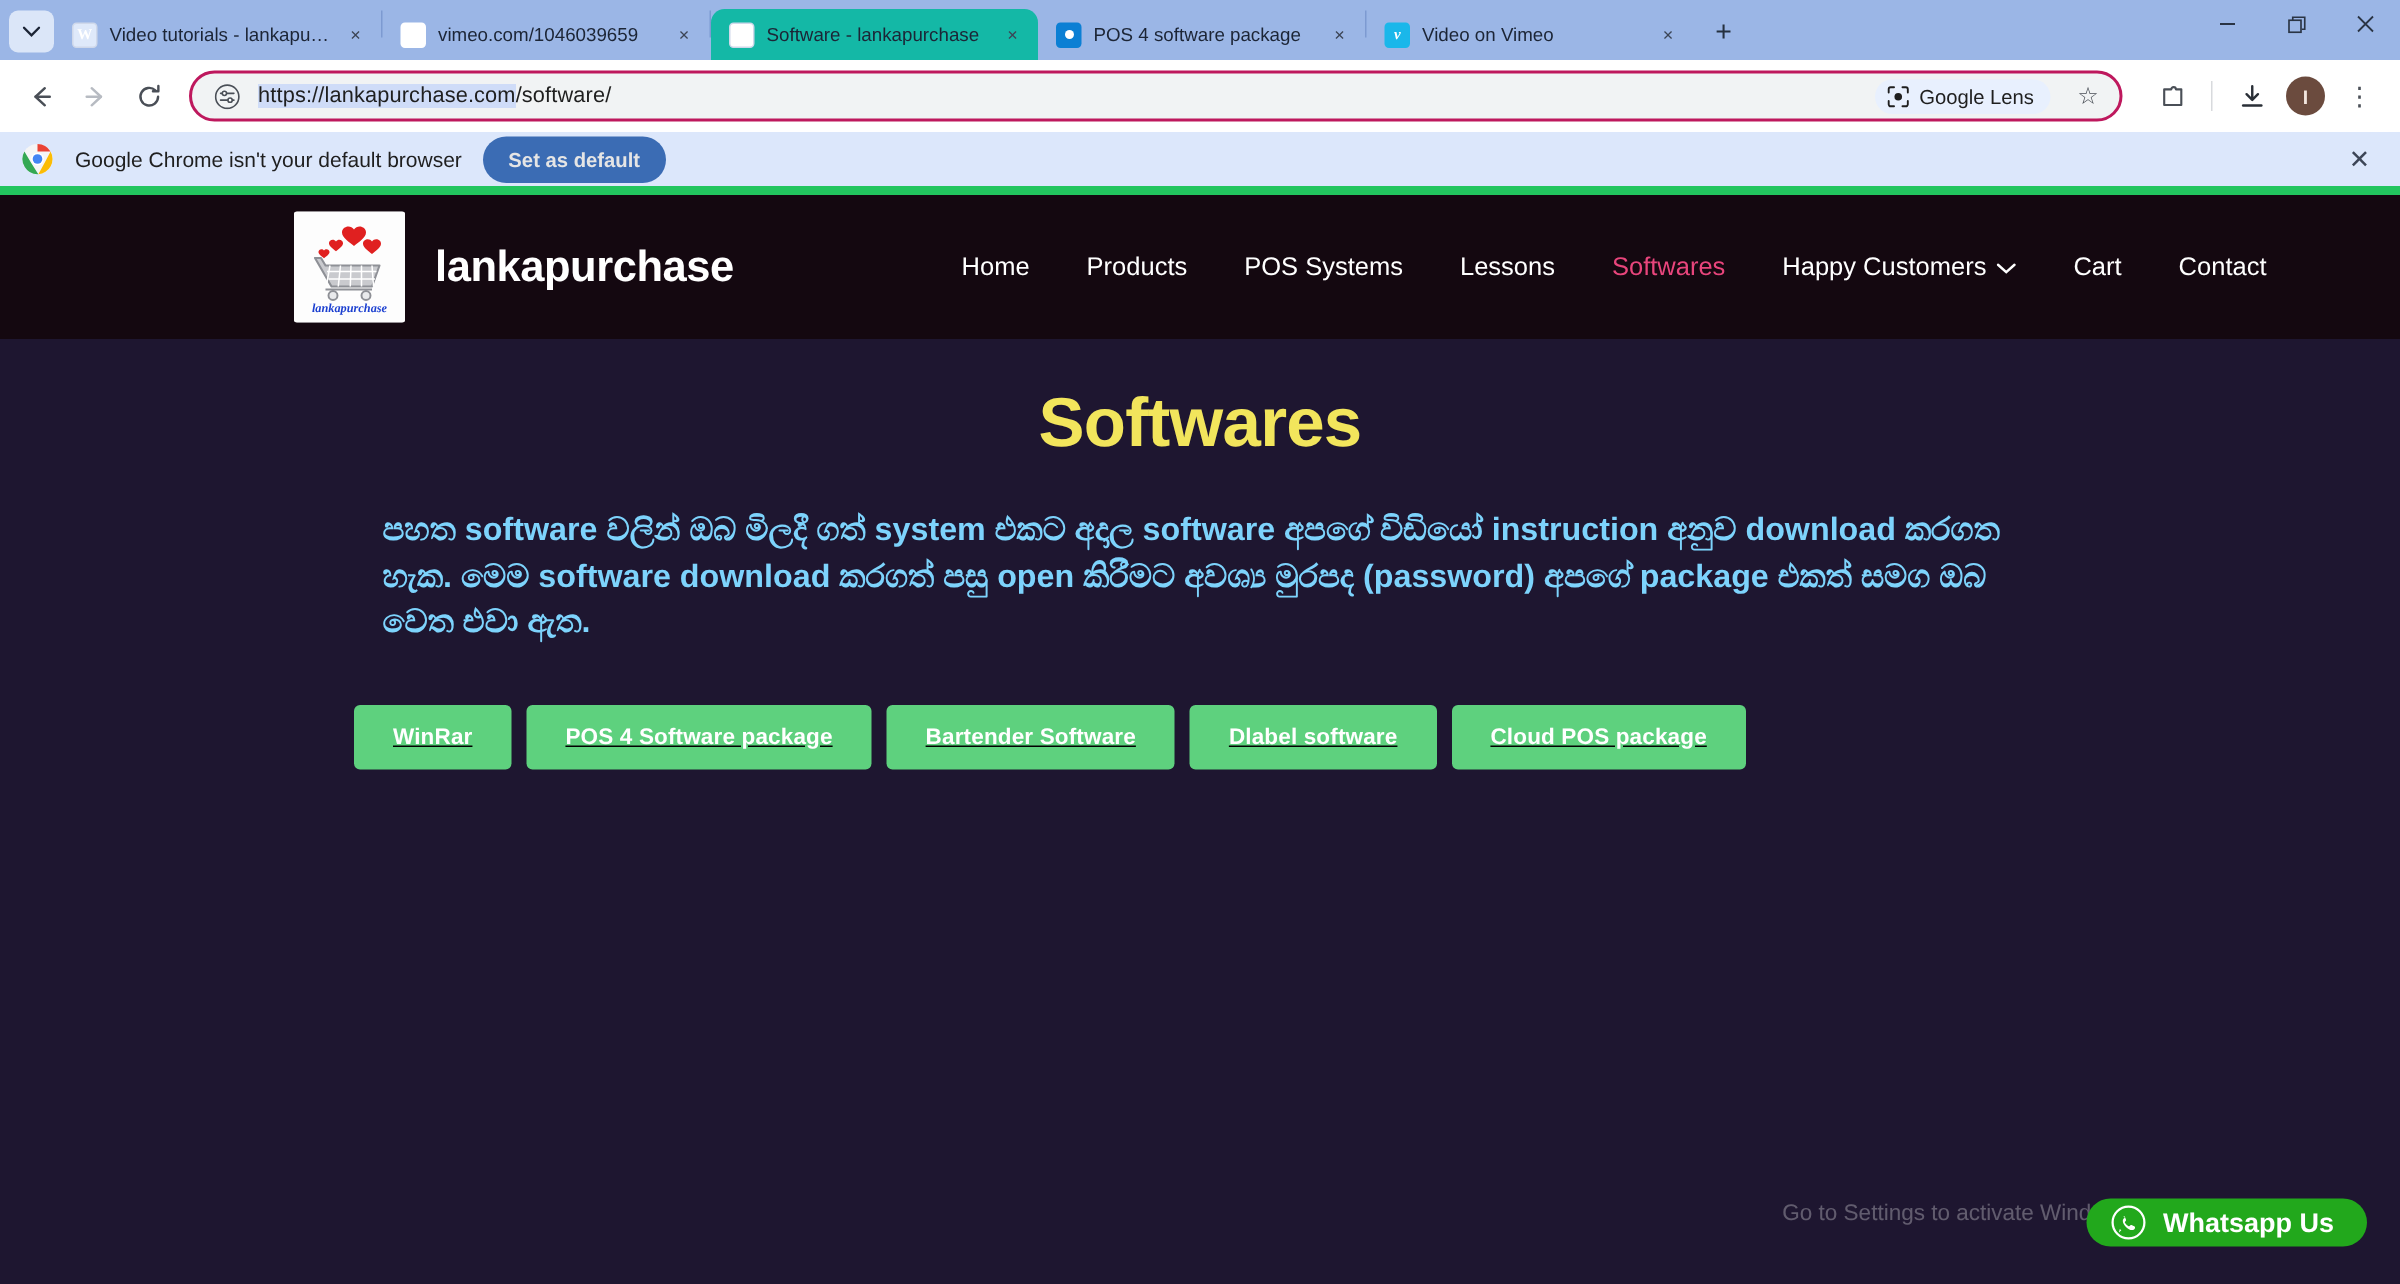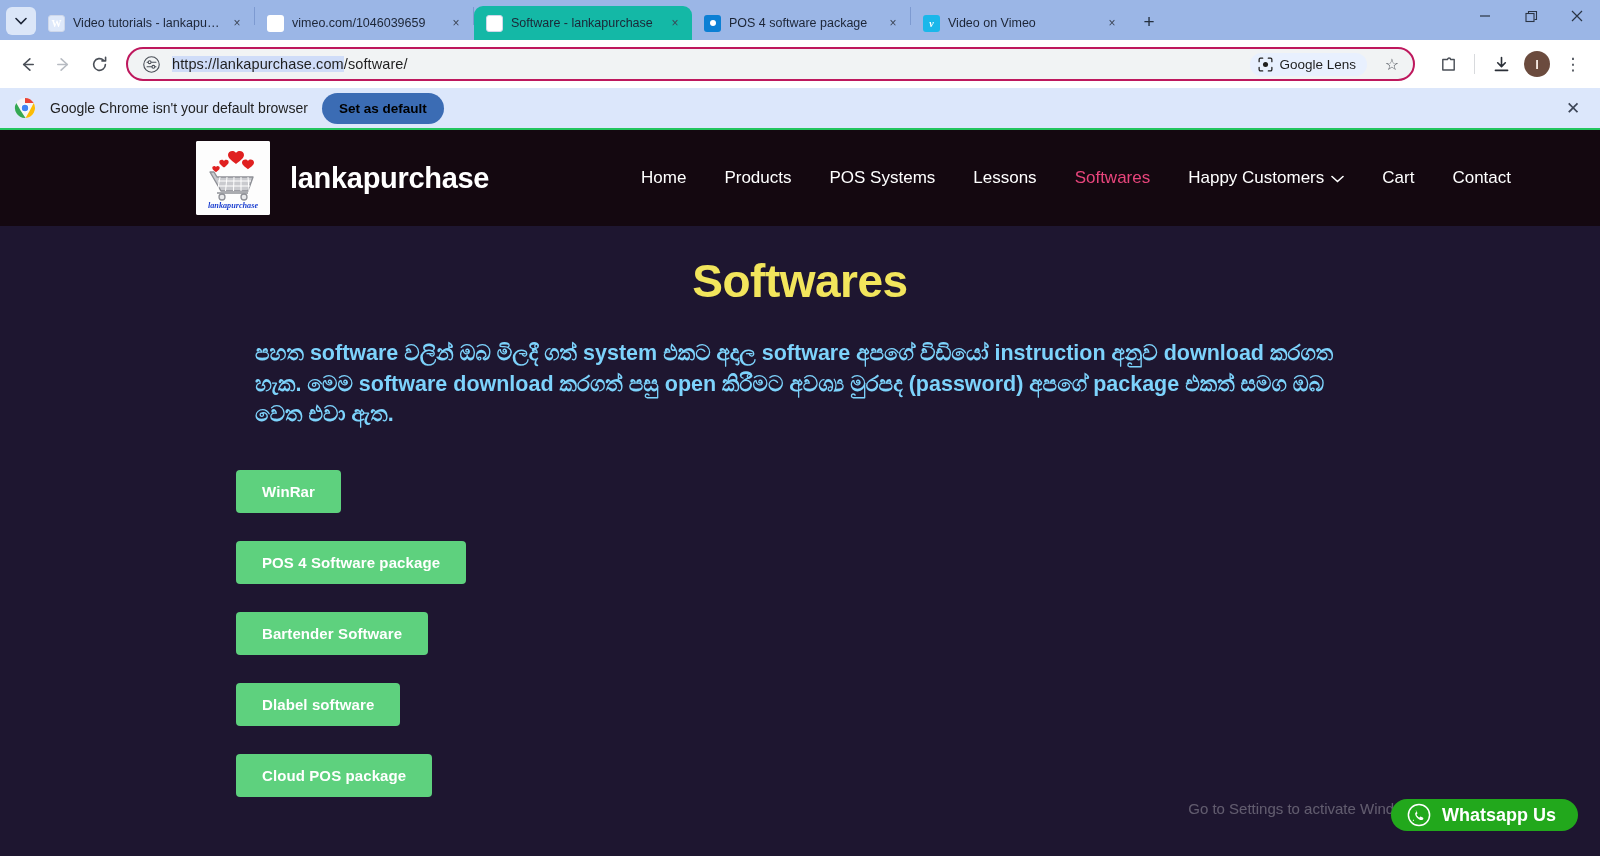--- a/index.html
+++ b/index.html
@@ -107,26 +107,26 @@
   .tb-sep { width:1px; height:20px; background:#d8dadd; margin:0 7px; }
   .avatar {
     width:26px; height:26px; border-radius:50%; background:#6b4b3e;
     display:flex; align-items:center; justify-content:center;
     color:#f3e6df; font-size:13px; font-weight:bold;
   }
 
   .infobar {
     height: 42px; background: #dce7fb;
     display: flex; align-items: center; gap: 14px; padding: 0 14px;
-    border-bottom: 2px solid #22c55e;
+    border-bottom: 6px solid #22c55e;
   }
   .chrome-logo { width:22px; height:22px; flex:none; }
   .infobar-text { font-size: 14px; color: #1f1f1f; }
   .setdefault {
-    background: #3b6cb4; color:#000000; border:none;
+    background: #3b6cb4; color:#e5e5e5; border:none;
     border-radius: 16px; padding: 8px 17px;
     font-size: 13.5px; font-weight: bold;
     font-family: "Liberation Sans", sans-serif;
   }
   .infobar-close { margin-left:auto; color:#3c4556; font-size:17px;
                    width:26px; height:26px; display:flex;
                    align-items:center; justify-content:center; }
 
   
   .page { height: 723px; background: #1e1630; overflow: hidden; position: relative; }
@@ -157,21 +157,21 @@
   .content { padding-top: 28px; }
   .page-title {
     text-align:center; color:#f2e55c; font-size: 46px; font-weight:bold;
     letter-spacing:-.5px;
   }
   .intro {
     width: 1090px; margin: 30px auto 0;
     color:#7dd3fc; font-size: 21.5px; font-weight: bold;
     line-height: 1.42; text-align: left;
   }
-  .btn-col { margin: 40px 0 0 236px; display:flex; flex-direction:column; gap:28px; }
+  .btn-col { margin: 40px 0 0 236px; display:flex; flex-direction:row; gap:10px;text-decoration:underline; }
   .greenbtn {
     background:#5ed17e; color:#ffffff; border:none;
     border-radius: 4px; font-size: 15px; font-weight: bold;
     font-family: "Liberation Sans", sans-serif;
     padding: 13px 26px; align-self:flex-start; text-align:center;
     letter-spacing:.1px;
   }
 
   .activate {
     position:absolute; right: 175px; bottom: 36px;

